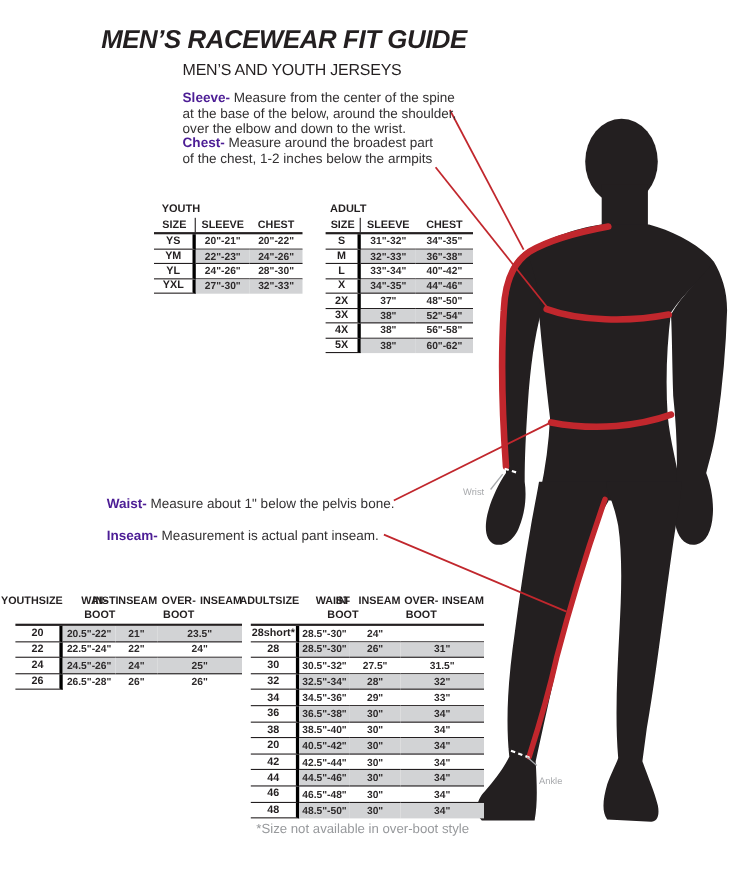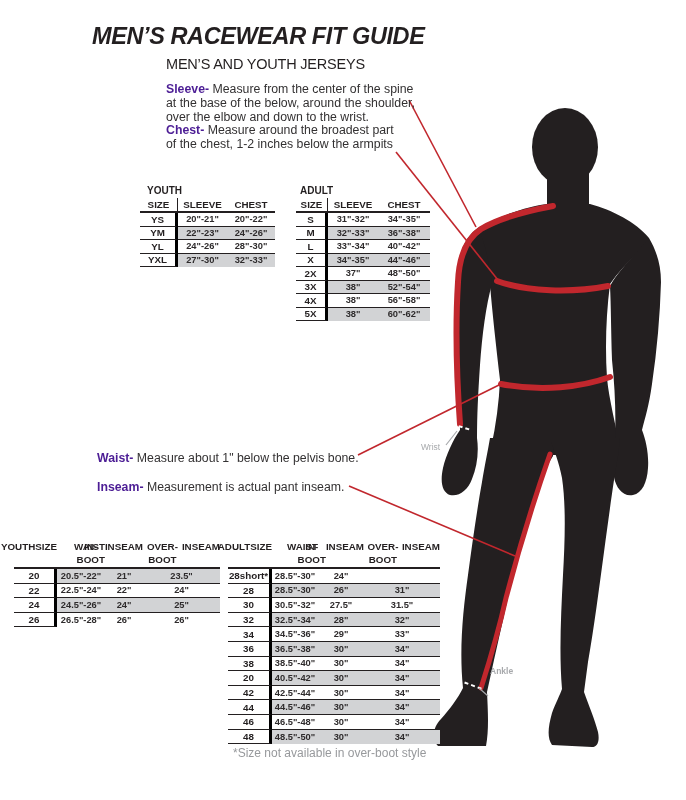--- a/index.html
+++ b/index.html
@@ -320,15 +320,15 @@
           <div class="tcell">48.5"-50"</div>
           <div class="tcell">30"</div>
           <div class="tcell">34"</div>
         </div>
       </div>
   </div>
 
   <div class="abs footnote" style="left:233px;top:746px;">*Size not available in over-boot style</div>
 
   <div class="abs bodylabel" style="left:421px;top:442px;">Wrist</div>
-  <div class="abs bodylabel" style="left:490px;top:666px;font-weight:bold;">Ankle</div>
+  <div class="abs bodylabel" style="left:490px;top:705px;">Ankle</div>
 
 </div>
 
 </body></html>

